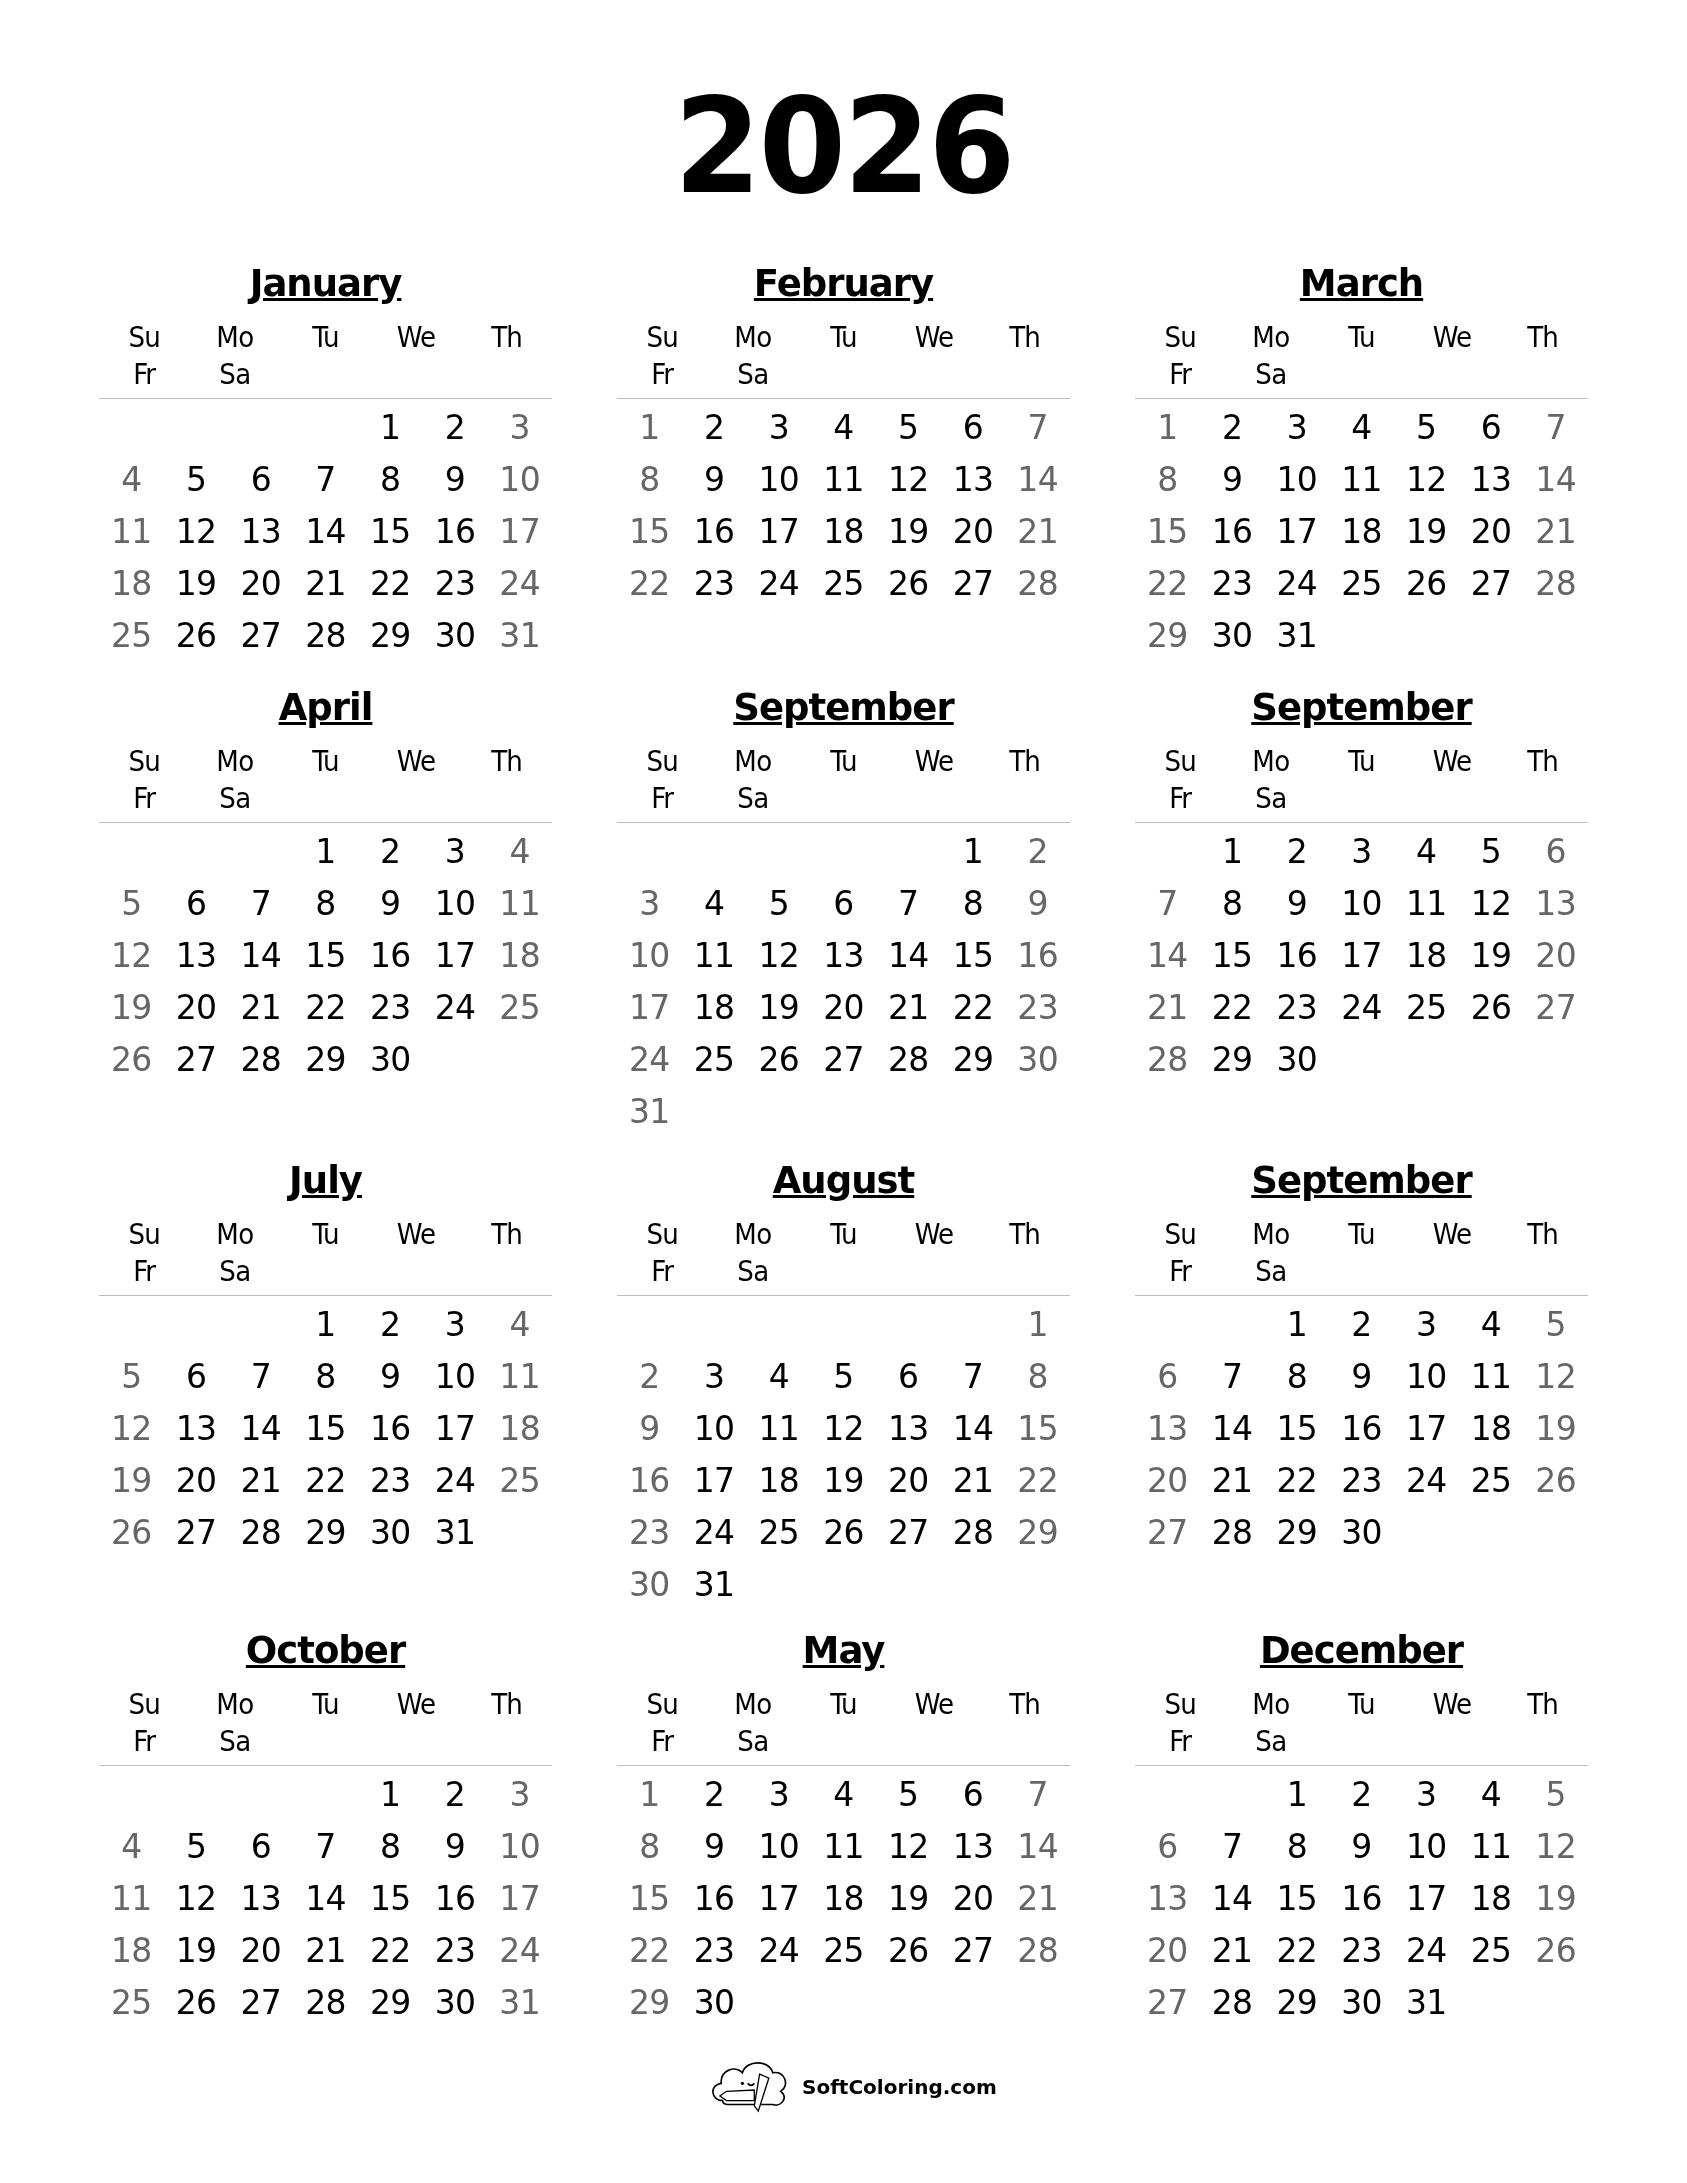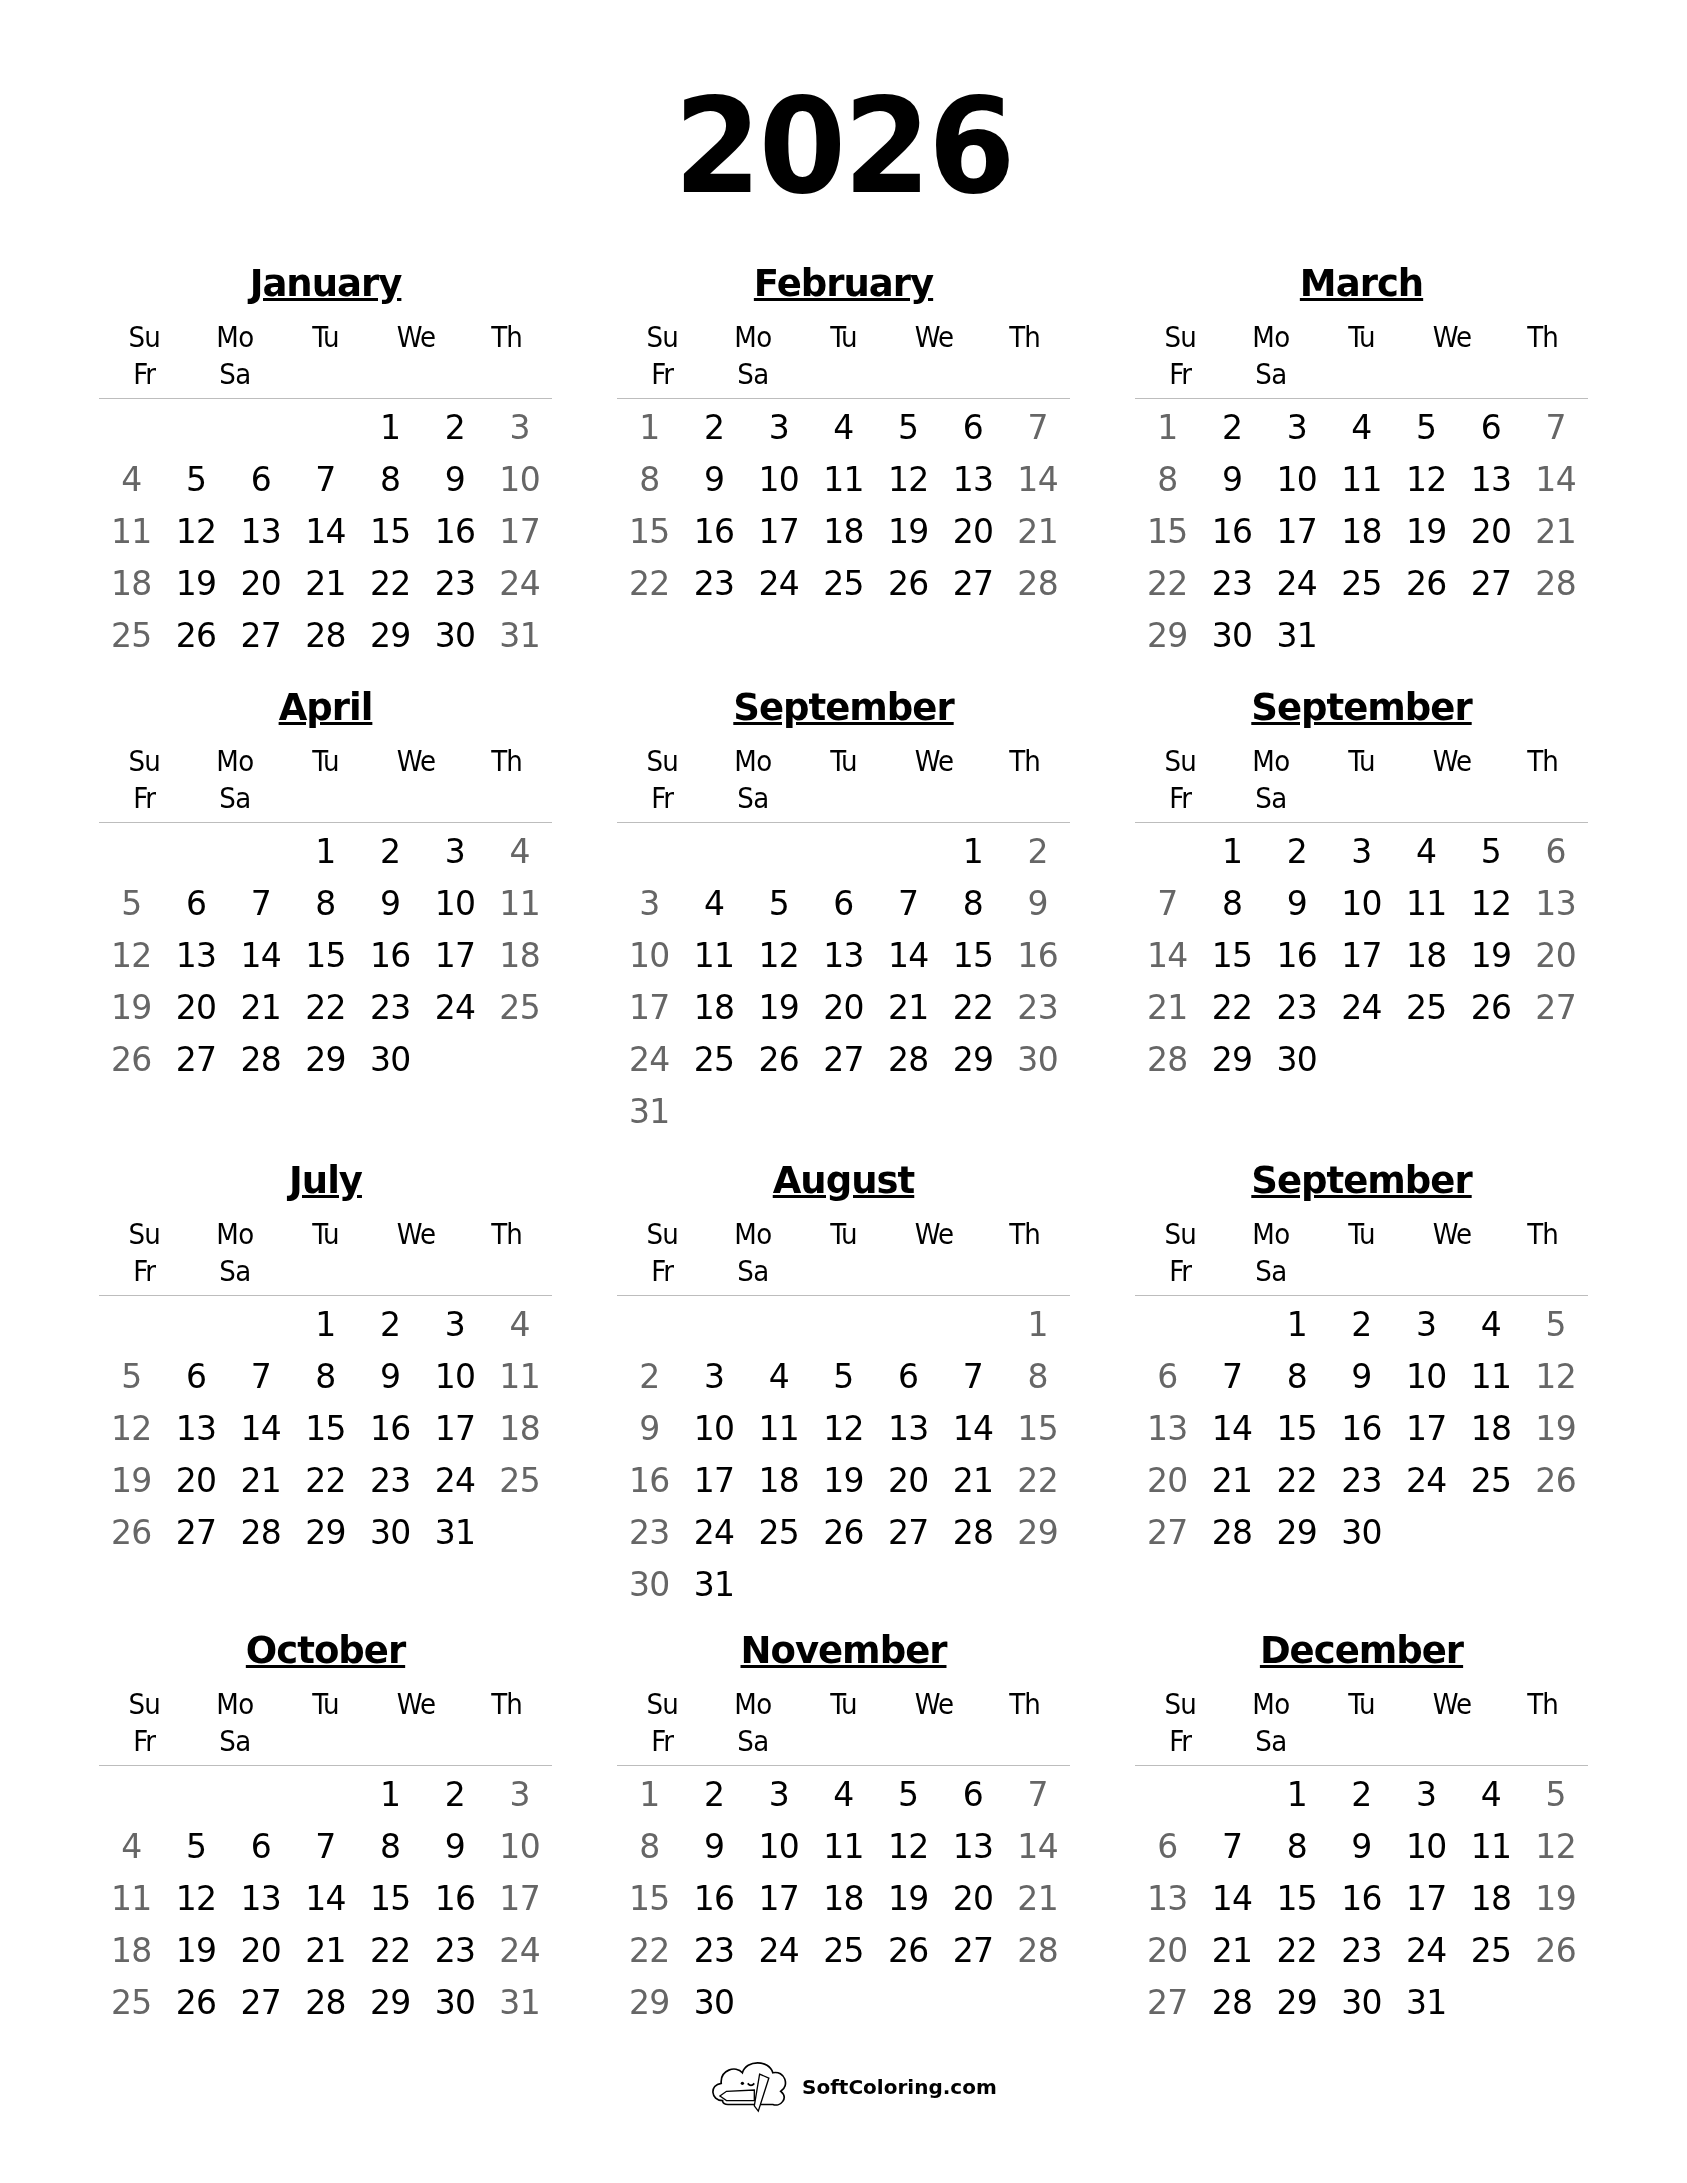--- a/index.html
+++ b/index.html
@@ -495,21 +495,21 @@
         <div class="day weekend">25</div>
         <div class="day">26</div>
         <div class="day">27</div>
         <div class="day">28</div>
         <div class="day">29</div>
         <div class="day">30</div>
         <div class="day weekend">31</div>
       </div>
     </div>
     <div class="month" style="left: 617px; top: 1628px;">
-      <div class="month-title">November</div>
+      <div class="month-title">May</div>
       <div class="dow-row">
         <div class="dow">Su</div>
         <div class="dow">Mo</div>
         <div class="dow">Tu</div>
         <div class="dow">We</div>
         <div class="dow">Th</div>
         <div class="dow">Fr</div>
         <div class="dow">Sa</div>
       </div>
       <div class="days">

